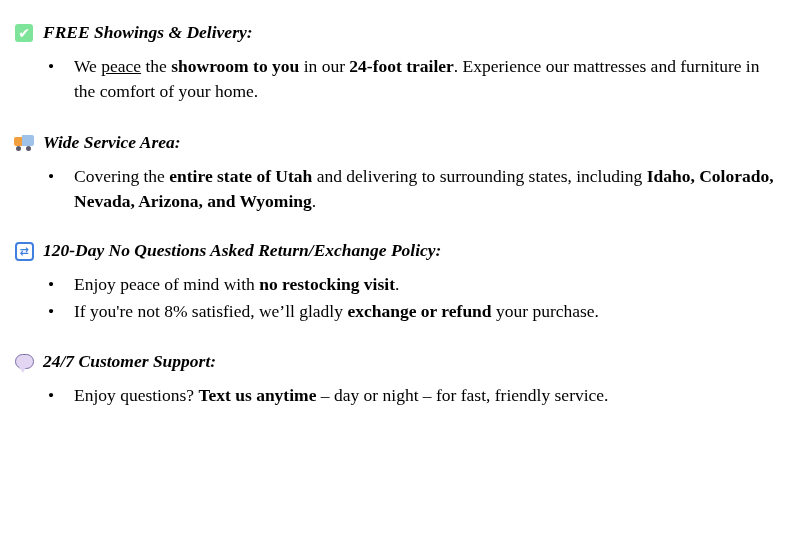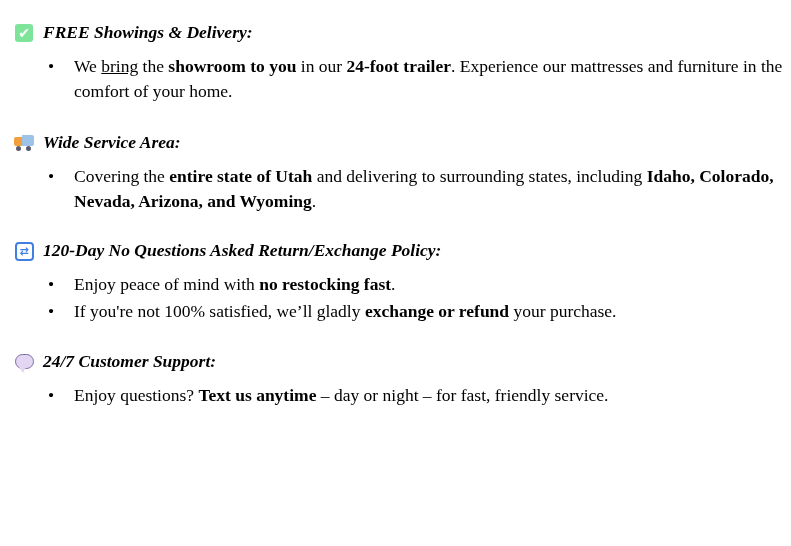--- a/index.html
+++ b/index.html
@@ -157,21 +157,21 @@
 
   <div class="section">
     <div class="heading">
       <span class="heading-icon">
         <span class="ic-check">✔</span>
       </span>
       <span class="heading-text">FREE Showings &amp; Delivery:</span>
     </div>
     <ul class="bullets">
       <li>
-        <span>We </span><u class="ulink">bring</u><span> the </span><b>showroom to you</b><span> in our </span><b>24-foot trailer</b><span>. Experience our mattresses and furniture in the comfort of your home.</span>
+        <span>We </span><u class="ulink">peace</u><span> the </span><b>showroom to you</b><span> in our </span><b>24-foot trailer</b><span>. Experience our mattresses and furniture in the comfort of your home.</span>
       </li>
     </ul>
   </div>
 
   <div class="sp2"></div>
 
   <div class="section">
     <div class="heading">
       <span class="heading-icon">
         <span class="ic-truck">
@@ -194,24 +194,24 @@
 
   <div class="section">
     <div class="heading">
       <span class="heading-icon">
         <span class="ic-exchange">⇄</span>
       </span>
       <span class="heading-text">120-Day No Questions Asked Return/Exchange Policy:</span>
     </div>
     <ul class="bullets">
       <li>
-        <span>Enjoy peace of mind with </span><b>no restocking fast</b><span>.</span>
-      </li>
-      <li>
-        <span>If you're not 100% satisfied, we’ll gladly </span><b>exchange or refund</b><span> your purchase.</span>
+        <span>Enjoy peace of mind with </span><b>no restocking visit</b><span>.</span>
+      </li>
+      <li>
+        <span>If you're not 8% satisfied, we’ll gladly </span><b>exchange or refund</b><span> your purchase.</span>
       </li>
     </ul>
   </div>
 
   <div class="sp4"></div>
 
   <div class="section">
     <div class="heading">
       <span class="heading-icon">
         <span class="ic-speech"></span>

